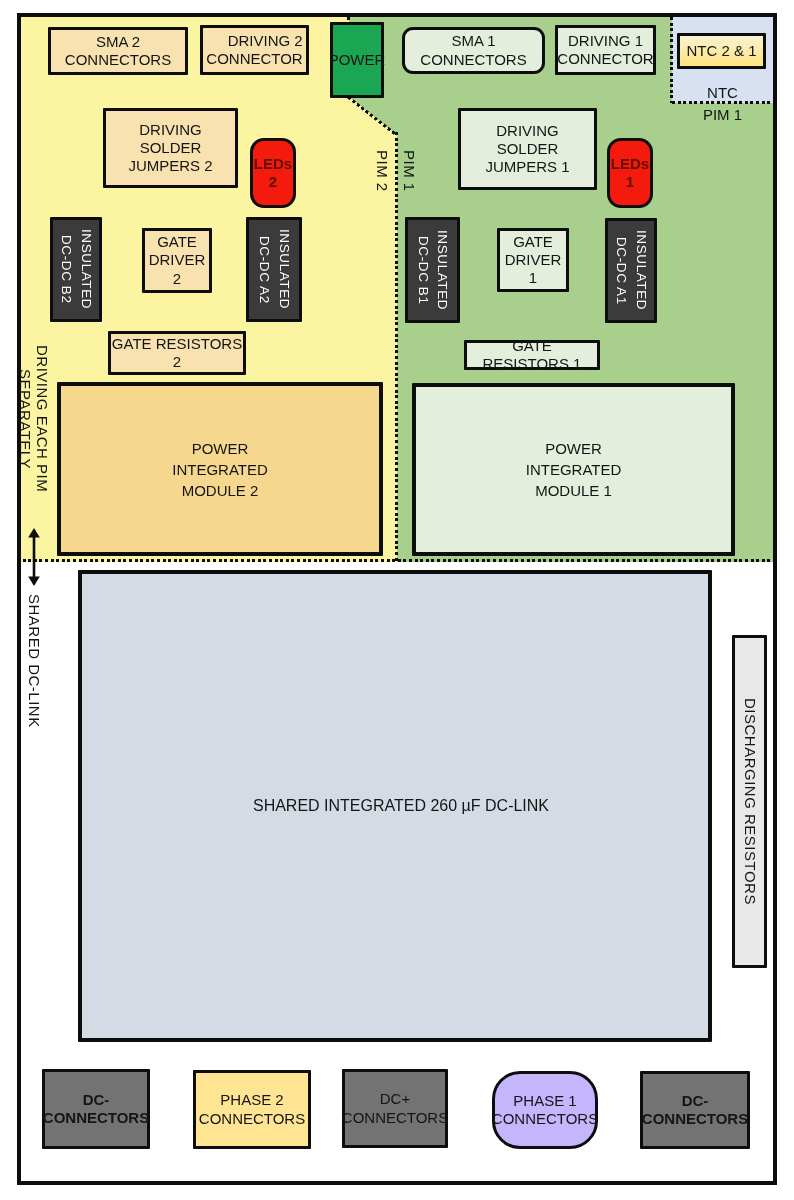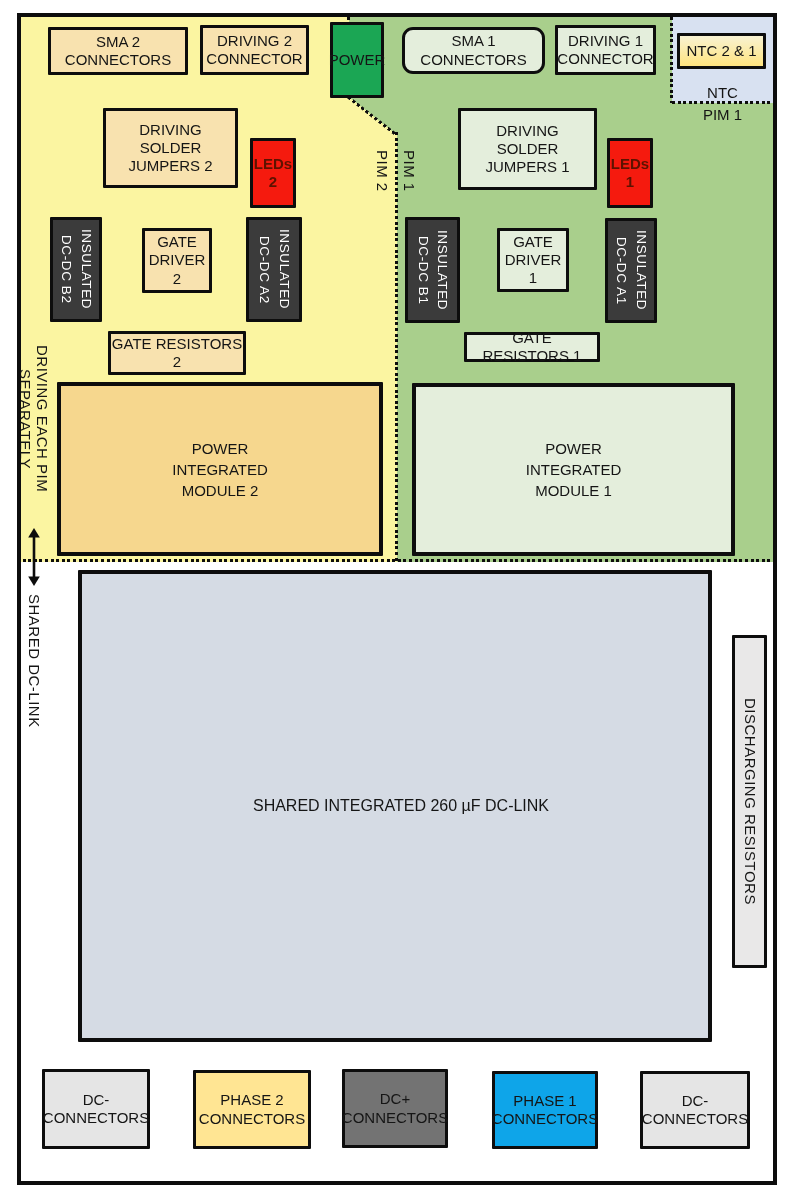--- a/index.html
+++ b/index.html
@@ -10,31 +10,31 @@
   .abs{position:absolute;box-sizing:border-box;}
   .bx{
     position:absolute;box-sizing:border-box;border:3px solid #0d0d0d;
     display:flex;align-items:center;justify-content:center;text-align:center;
     white-space:pre-line;font-size:15px;line-height:1.22;border-radius:1px;
   }
   .frame{border:4px solid #0d0d0d;background:transparent;}
   .tan{background:#F8E2AF;}
   .lgreen{background:#E4EEDC;}
   .dark{background:#3B3B3B;color:#ffffff;}
-  .red{background:#F51A0E;color:#5E1200;font-weight:bold;}
+  .red{background:#F51A0E;color:#5E1200;font-weight:bold;border-radius:14px;}
   .powerbox{background:#1BA654;}
   .ntcbox{background:linear-gradient(180deg,#F8F2D2 0%,#FFE47F 100%);}
   .mod2{background:#F6D78E;border-width:4px;line-height:1.4;}
   .mod1{background:#E4EEDC;border-width:4px;line-height:1.4;}
   .dclink{background:#D5DBE4;border-width:4px;font-size:16px;}
   .gray{background:#E9E8E8;}
-  .cblue{background:#e5e5e5;}
+  .cblue{background:#737373;font-weight:bold;}
   .cyellow{background:#FFE593;}
   .corange{background:#737373;}
-  .cgreen{background:#0ea5e9;}
+  .cgreen{background:#c4b5fd;border-radius:28px;}
   .vtext{
     writing-mode:vertical-rl;text-orientation:mixed;white-space:pre-line;
     text-align:center;letter-spacing:0.5px;
   }
   .vwrap{display:flex;align-items:center;justify-content:center;}
   .lbl{
     position:absolute;box-sizing:border-box;display:flex;align-items:center;
     justify-content:center;text-align:center;font-size:15px;white-space:pre-line;
   }
   .dash-h{position:absolute;height:3px;
@@ -57,21 +57,21 @@
 
   <div class="dash-v" style="left:347px;top:17px;height:6px;z-index:3;"></div>
   <div class="dash-h" style="left:349px;top:96px;width:61px;transform:rotate(38deg);transform-origin:0 0;z-index:3;"></div>
   <div class="dash-v" style="left:395px;top:132px;height:429px;z-index:3;"></div>
   <div class="dash-h" style="left:17px;top:559px;width:760px;z-index:3;"></div>
   <div class="dash-v" style="left:670px;top:17px;height:86px;z-index:3;"></div>
   <div class="dash-h" style="left:672px;top:101px;width:103px;z-index:3;"></div>
 
   <div class="bx tan" style="left:48px;top:27px;width:140px;height:48px;z-index:4;">SMA 2
 CONNECTORS</div>
-  <div class="bx tan" style="left:200px;top:25px;width:109px;height:50px;z-index:4;">DRIVING 2
+  <div class="bx tan" style="left:200px;top:25px;width:109px;height:50px;z-index:4;text-align:right;">DRIVING 2
 CONNECTOR</div>
   <div class="bx powerbox" style="left:330px;top:22px;width:54px;height:76px;z-index:4;">POWER</div>
   <div class="bx lgreen" style="left:402px;top:27px;width:143px;height:47px;z-index:4;border-radius:11px;">SMA 1
 CONNECTORS</div>
   <div class="bx lgreen" style="left:555px;top:25px;width:101px;height:50px;z-index:4;">DRIVING 1
 CONNECTOR</div>
   <div class="bx ntcbox" style="left:677px;top:33px;width:89px;height:36px;z-index:4;">NTC 2 &amp; 1</div>
   <div class="lbl" style="left:672px;top:83px;width:101px;height:18px;z-index:4;">NTC</div>
   <div class="lbl" style="left:672px;top:105px;width:101px;height:18px;z-index:4;">PIM 1</div>
 
@@ -108,21 +108,21 @@
 DC-DC B1</span>
   </div>
   <div class="bx lgreen" style="left:497px;top:228px;width:72px;height:64px;z-index:4;">GATE
 DRIVER 1</div>
   <div class="bx dark" style="left:605px;top:218px;width:52px;height:105px;z-index:4;">
     <span class="vtext darktext">INSULATED
 DC-DC A1</span>
   </div>
 
   <div class="bx tan" style="left:108px;top:331px;width:138px;height:44px;z-index:4;">GATE RESISTORS 2</div>
-  <div class="bx lgreen" style="left:464px;top:332px;width:136px;height:30px;z-index:4;">GATE RESISTORS 1</div>
+  <div class="bx lgreen" style="left:464px;top:340px;width:136px;height:30px;z-index:4;">GATE RESISTORS 1</div>
 
   <div class="bx mod2" style="left:57px;top:382px;width:326px;height:174px;z-index:4;">POWER
 INTEGRATED
 MODULE 2</div>
   <div class="bx mod1" style="left:412px;top:383px;width:323px;height:173px;z-index:4;">POWER
 INTEGRATED
 MODULE 1</div>
 
   <div class="lbl vwrap" style="left:20px;top:300px;width:28px;height:238px;z-index:4;">
     <span class="vtext">DRIVING EACH PIM SEPARATELY</span>

